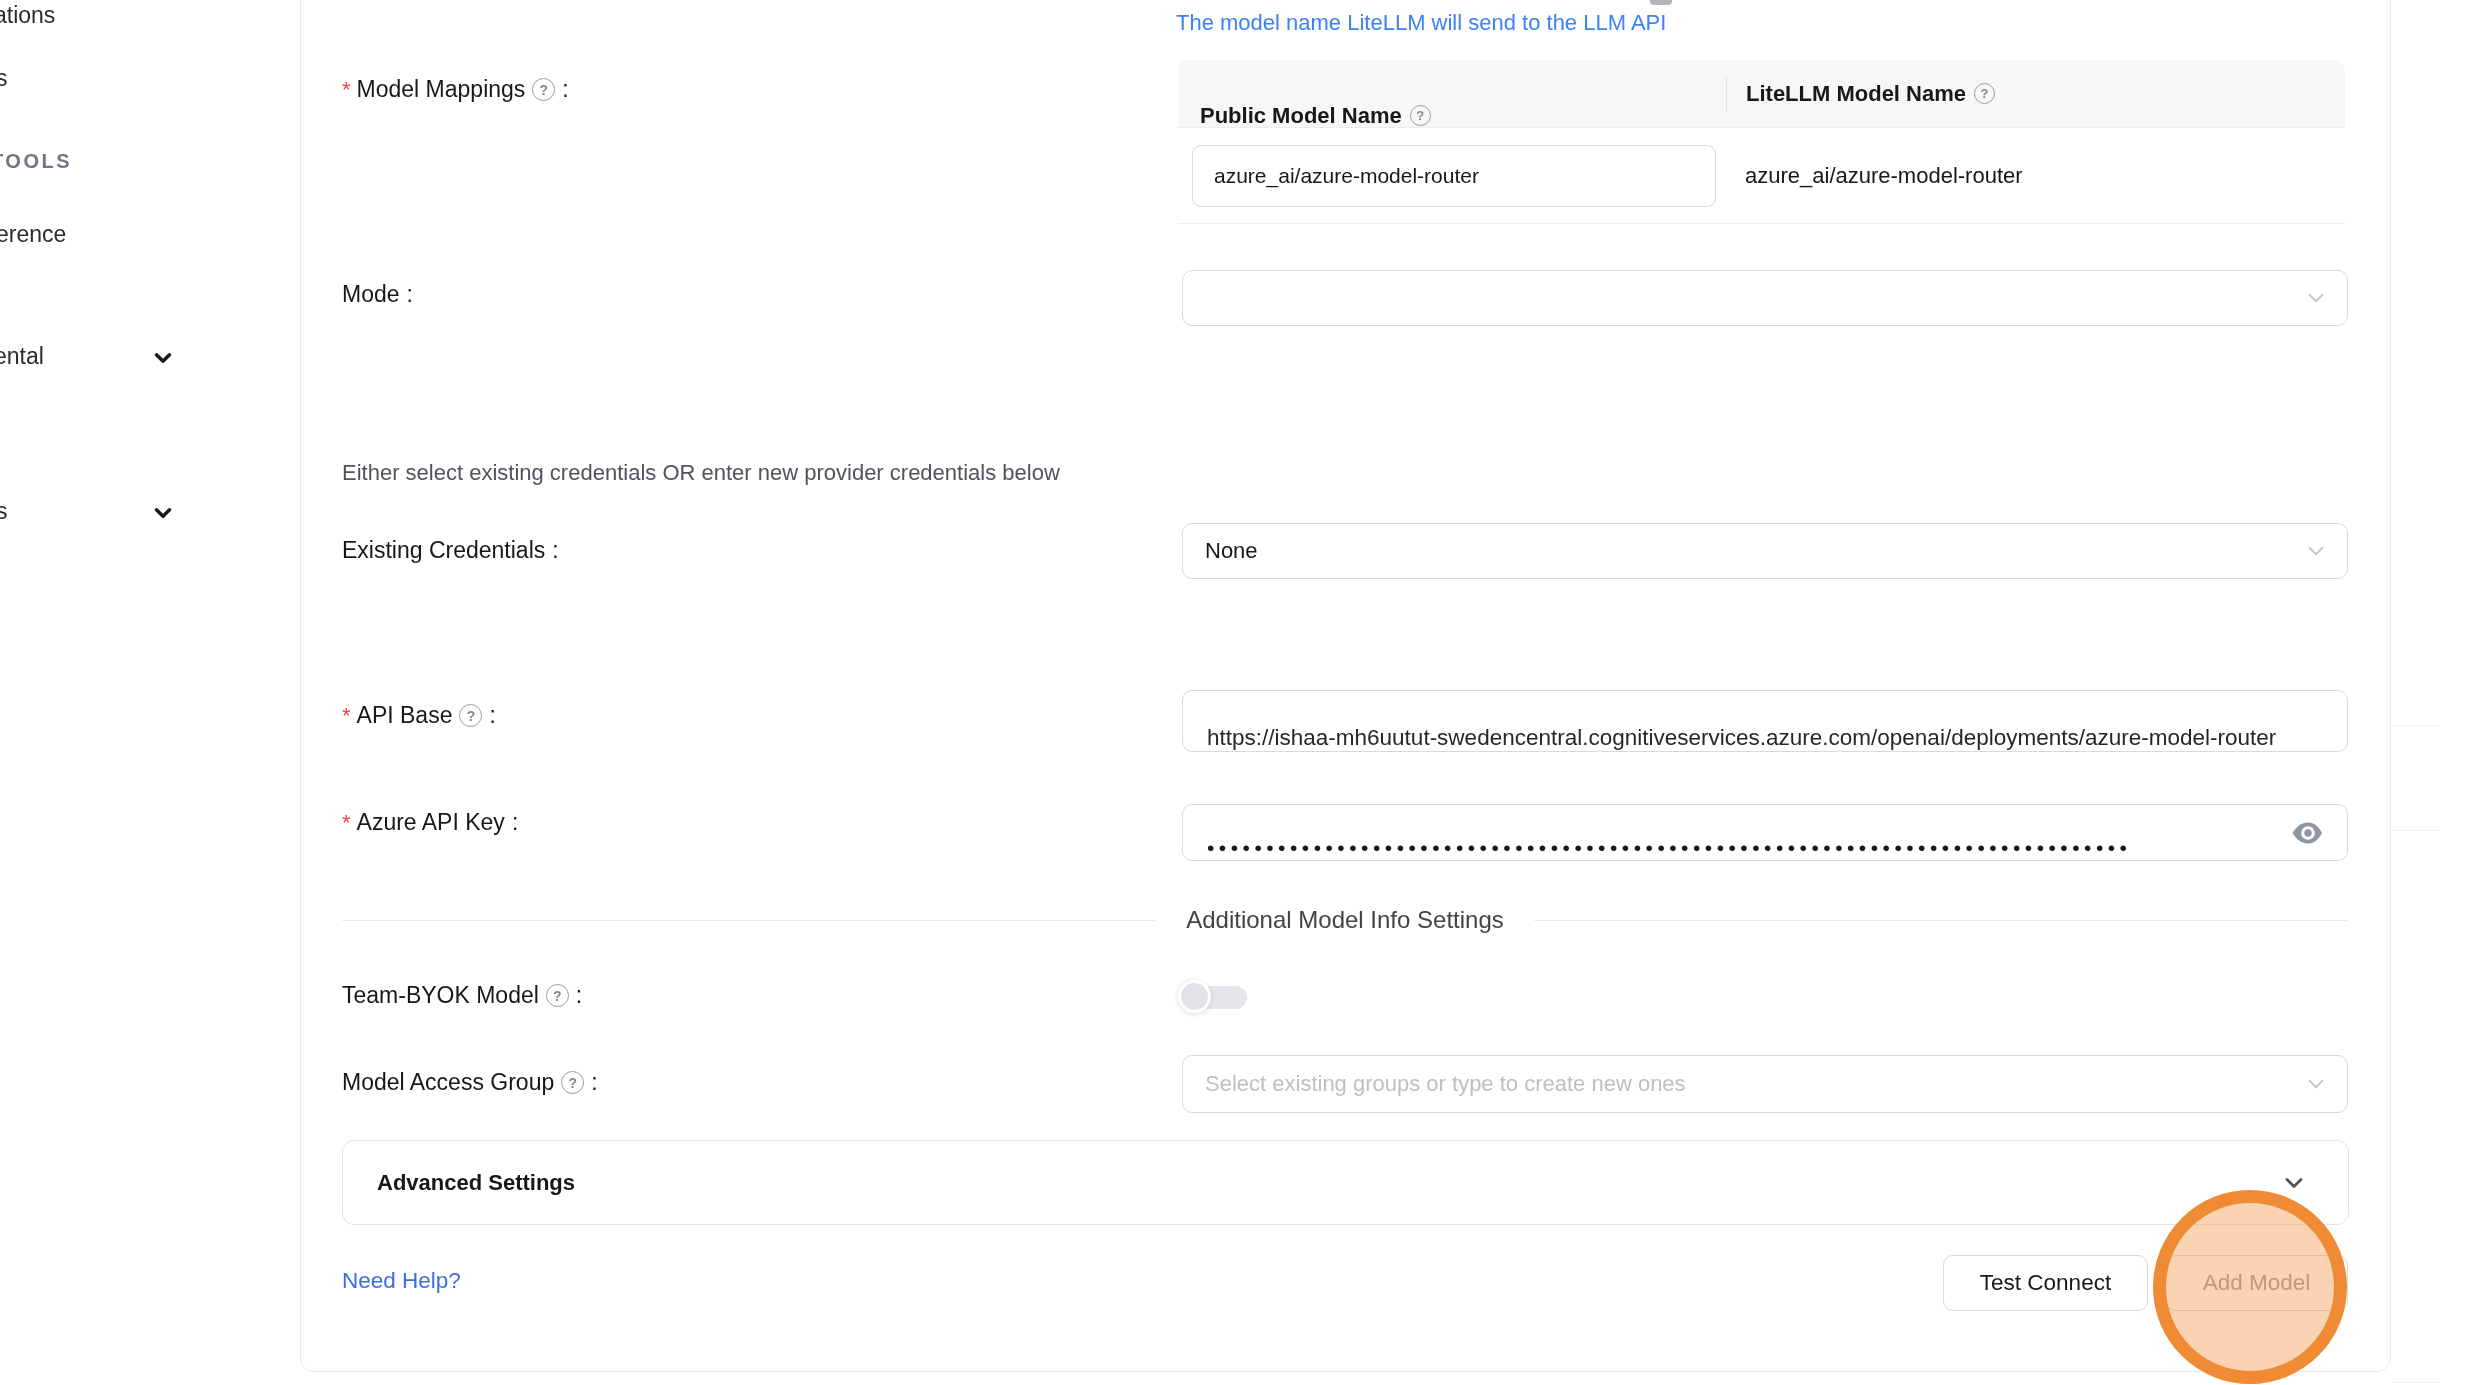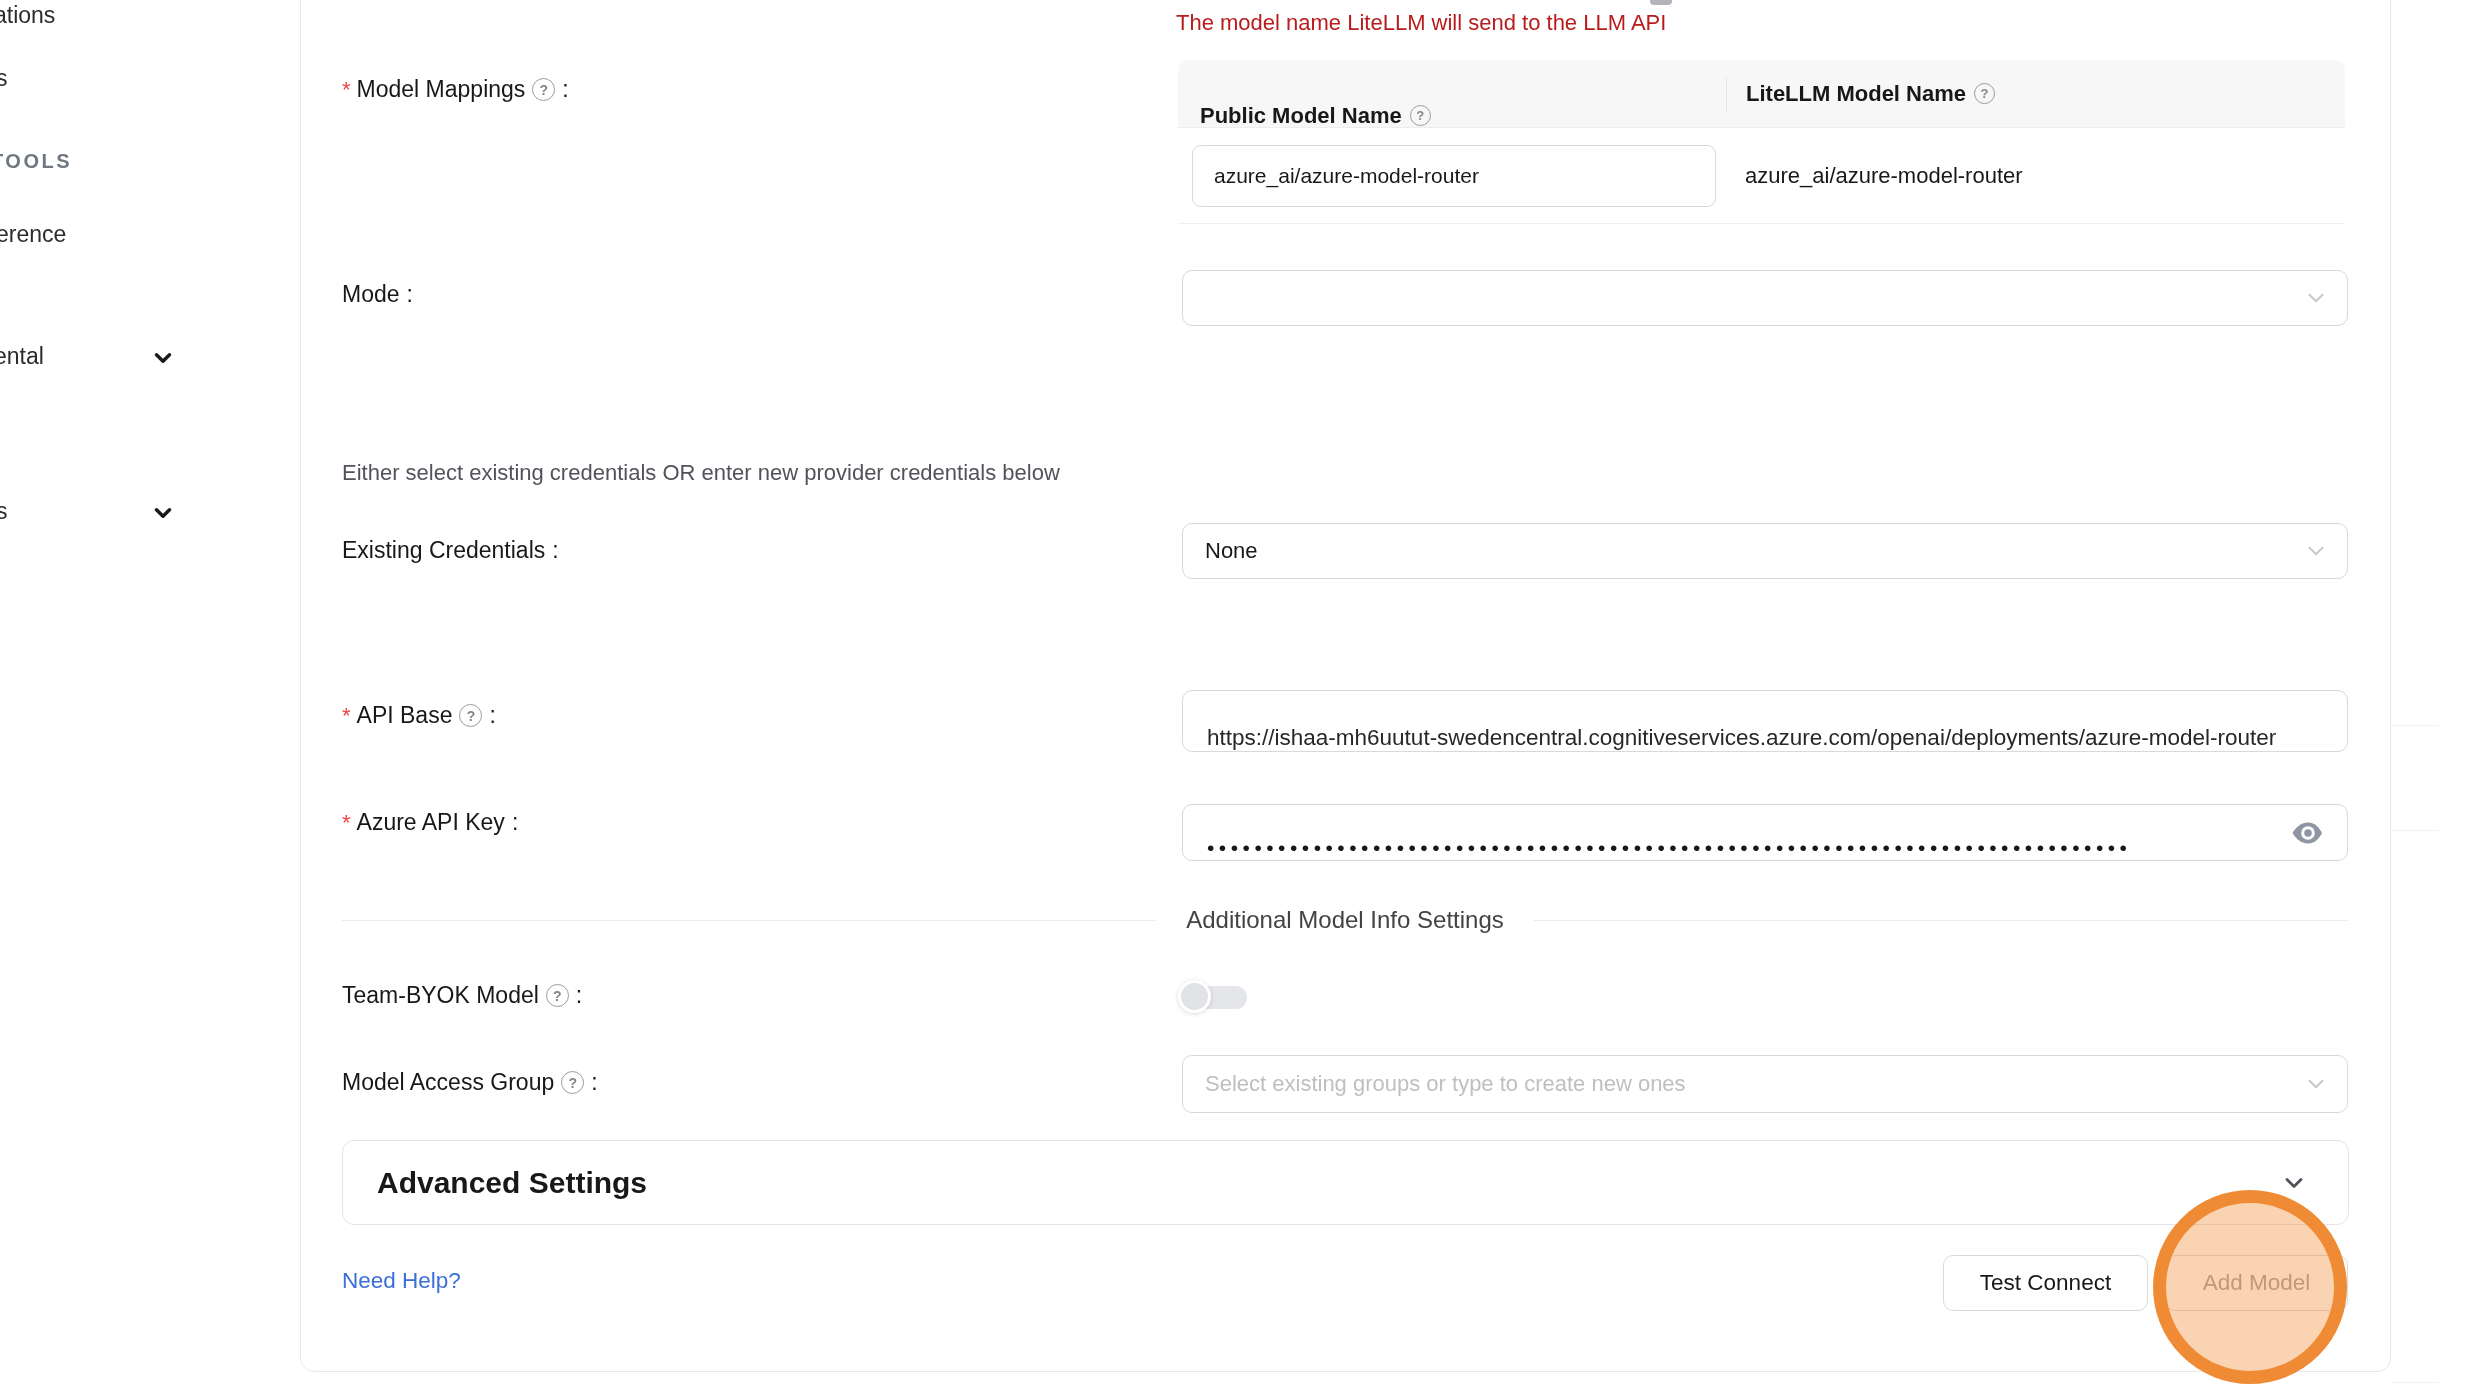--- a/index.html
+++ b/index.html
@@ -10,21 +10,21 @@
   
   #sidebar { position:absolute; left:0; top:0; width:300px; height:1385px; background:#fff; }
   .side-item { position:absolute; font-size:23px; color:#2b2b30; white-space:nowrap; cursor:pointer; }
   .side-section { position:absolute; font-size:20px; font-weight:700; letter-spacing:2.5px; color:#6f7680; white-space:nowrap; }
   .side-chev { position:absolute; width:26px; height:26px; }
 
   
   #card { position:absolute; left:300px; top:-30px; width:2091px; height:1402px;
           background:#fff; border:1px solid #e9e9ec; border-radius:14px; }
 
-  .note { position:absolute; font-size:22px; color:#b91c1c; white-space:nowrap; }
+  .note { position:absolute; font-size:22px; color:#3b82f6; white-space:nowrap; }
 
   .field-label { position:absolute; display:flex; align-items:center; gap:7px; font-size:23px; color:#18181b; white-space:nowrap; }
   .req { color:#ef4444; font-size:22px; margin-right:-1px; }
   .qicon { width:23px; height:23px; border:1.5px solid #9b9ba1; border-radius:50%;
            display:inline-flex; align-items:center; justify-content:center;
            font-size:14px; font-weight:700; color:#85858c; flex:0 0 auto; }
 
   
   #mapping-table { position:absolute; left:1178px; top:60px; width:1167px; }
   #mapping-head { position:relative; height:68px; background:#f7f7f8; border-radius:10px 10px 0 0;
@@ -66,21 +66,21 @@
   
   #byok-toggle { position:absolute; left:1178px; top:980px; width:70px; height:35px; cursor:not-allowed; }
   #byok-track { position:absolute; left:8px; top:6px; width:61px; height:23px; border-radius:12px; background:#e5e6e9; }
   #byok-knob { position:absolute; left:0; top:0; width:33px; height:33px; border-radius:50%;
                background:#e2e3e6; border:3px solid #fff; box-shadow:0 1px 5px rgba(0,0,0,.14); }
 
   
   #advanced-panel { position:absolute; left:342px; top:1140px; width:2007px; height:85px;
                     border:1px solid #e4e4e7; border-radius:12px; background:#fff; cursor:pointer;
                     display:flex; align-items:center; justify-content:space-between; padding:0 40px 0 34px; }
-  #advanced-label { font-size:30px; font-weight:700; color:#18181b; }
+  #advanced-label { font-size:22px; font-weight:700; color:#18181b; }
 
   
   .btn { position:absolute; top:1255px; height:56px; background:#fff; border:1px solid #d9d9d9;
          border-radius:10px; display:flex; align-items:center; justify-content:center;
          font-size:22.5px; cursor:pointer; }
   #test-connect-btn { left:1943px; width:205px; color:#18181b; }
   #add-model-btn { left:2165px; width:183px; color:#9b9ba3; }
 
   
   #highlight-circle { position:absolute; left:2153px; top:1190px; width:194px; height:194px;

